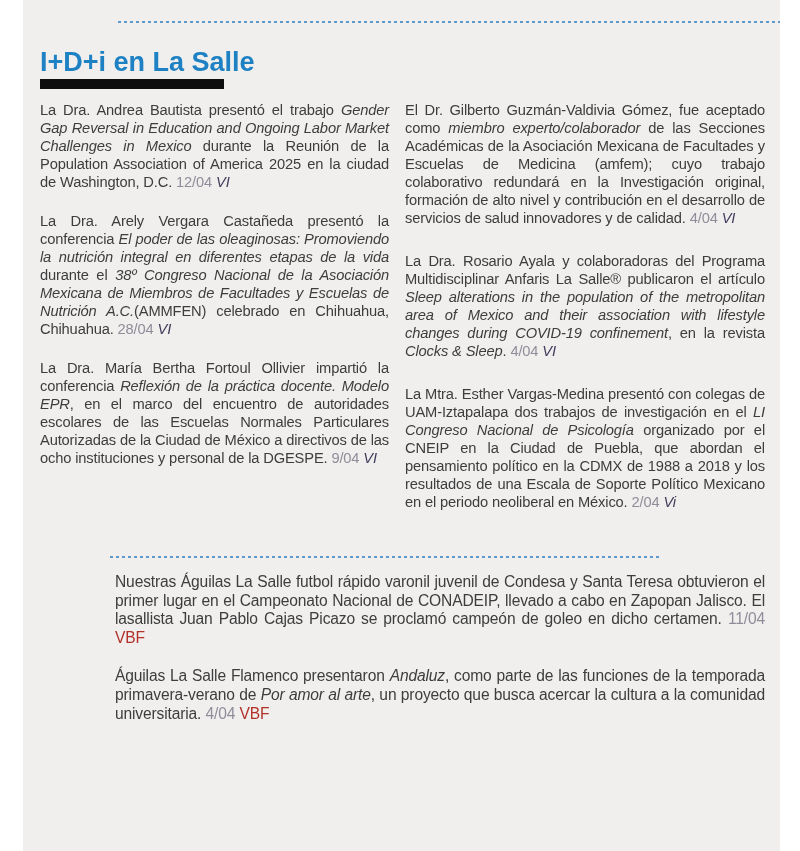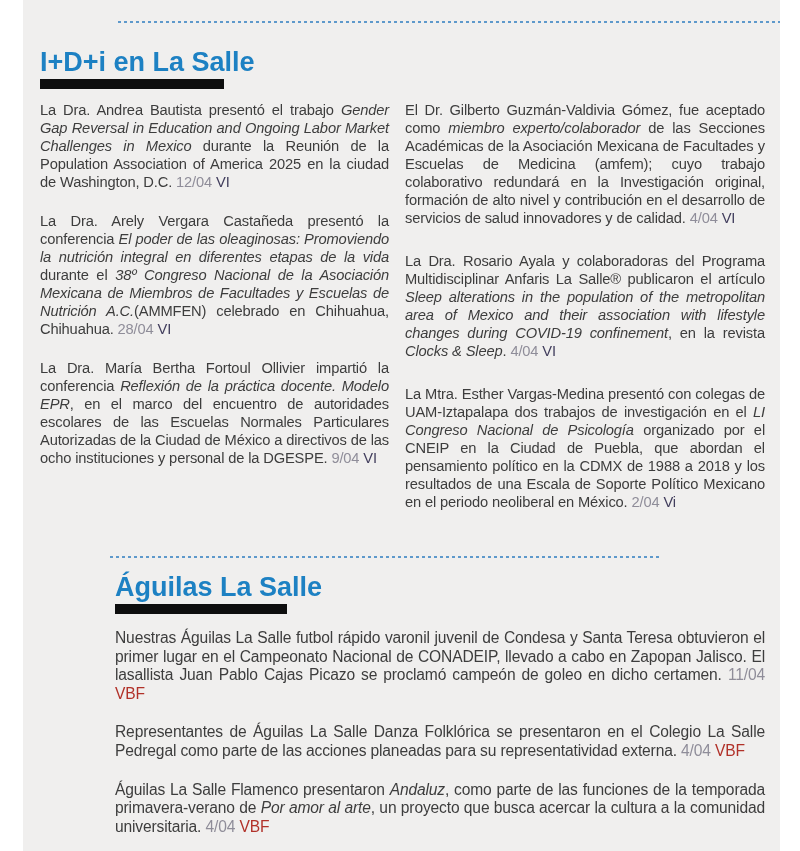--- a/index.html
+++ b/index.html
@@ -46,21 +46,21 @@
     font-size:14.7px;line-height:18px;letter-spacing:-0.15px;
     text-align:justify;
   }
   .col-right p.news{margin-bottom:25px;}
   .section-aguilas{margin-left:92px;padding-right:15px;margin-top:14px;}
   .section-aguilas p.news{font-size:15.6px;line-height:18.6px;margin-bottom:20px;}
   .section-aguilas .first-news{margin-top:15px;}
   .seg-normal{font-style:normal;margin-top:26px;}
   .seg-italic{font-style:italic;}
   .seg-date{color:var(--date);}
-  .seg-initials-vi{color:var(--vi);}
+  .seg-initials-vi{font-style:italic;color:var(--vi);}
   .seg-initials-vbf{color:var(--vbf);}
 </style>
 </head>
 <body>
 
 <div class="content">
 
   <div class="dash dash-top"></div>
 
   <section class="section-idi">
@@ -78,22 +78,17 @@
         <p class="news"><span class="seg-normal">El Dr. Gilberto Guzmán-Valdivia Gómez, fue aceptado como </span><span class="seg-italic">miembro experto/colaborador</span><span class="seg-normal"> de las Secciones Académicas de la Asociación Mexicana de Facultades y Escuelas de Medicina (amfem); cuyo trabajo colaborativo redundará en la Investigación original, formación de alto nivel y contribución en el desarrollo de servicios de salud innovadores y de calidad. </span><span class="seg-date">4/04 </span><span class="seg-initials-vi">VI</span></p>
         <p class="news"><span class="seg-normal">La Dra. Rosario Ayala y colaboradoras del Programa Multidisciplinar Anfaris La Salle® publicaron el artículo </span><span class="seg-italic">Sleep alterations in the population of the metropolitan area of Mexico and their association with lifestyle changes during COVID-19 confinement</span><span class="seg-normal">, en la revista </span><span class="seg-italic">Clocks &amp; Sleep</span><span class="seg-normal">. </span><span class="seg-date">4/04 </span><span class="seg-initials-vi">VI</span></p>
         <p class="news"><span class="seg-normal">La Mtra. Esther Vargas-Medina presentó con colegas de UAM-Iztapalapa dos trabajos de investigación en el </span><span class="seg-italic">LI Congreso Nacional de Psicología</span><span class="seg-normal"> organizado por el CNEIP en la Ciudad de Puebla, que abordan el pensamiento político en la CDMX de 1988 a 2018 y los resultados de una Escala de Soporte Político Mexicano en el periodo neoliberal en México. </span><span class="seg-date">2/04 </span><span class="seg-initials-vi">Vi</span></p>
       </div>
     </div>
   </section>
 
   <div class="dash dash-mid"></div>
 
   <section class="section-aguilas">
-    <header class="section-head">
-      <h2 class="section-title">Águilas La Salle</h2>
-      <div class="title-bar bar-2"></div>
-    </header>
     <p class="news first-news"><span class="seg-normal">Nuestras Águilas La Salle futbol rápido varonil juvenil de Condesa y Santa Teresa obtuvieron el primer lugar en el Campeonato Nacional de CONADEIP, llevado a cabo en Zapopan Jalisco. El lasallista Juan Pablo Cajas Picazo se proclamó campeón de goleo en dicho certamen. </span><span class="seg-date">11/04 </span><span class="seg-initials-vbf">VBF</span></p>
-    <p class="news"><span class="seg-normal">Representantes de Águilas La Salle Danza Folklórica se presentaron en el Colegio La Salle Pedregal como parte de las acciones planeadas para su representatividad externa. </span><span class="seg-date">4/04 </span><span class="seg-initials-vbf">VBF</span></p>
     <p class="news"><span class="seg-normal">Águilas La Salle Flamenco presentaron </span><span class="seg-italic">Andaluz</span><span class="seg-normal">, como parte de las funciones de la temporada primavera-verano de </span><span class="seg-italic">Por amor al arte</span><span class="seg-normal">, un proyecto que busca acercar la cultura a la comunidad universitaria. </span><span class="seg-date">4/04 </span><span class="seg-initials-vbf">VBF</span></p>
   </section>
 
 </div>
 
 </body></html>

